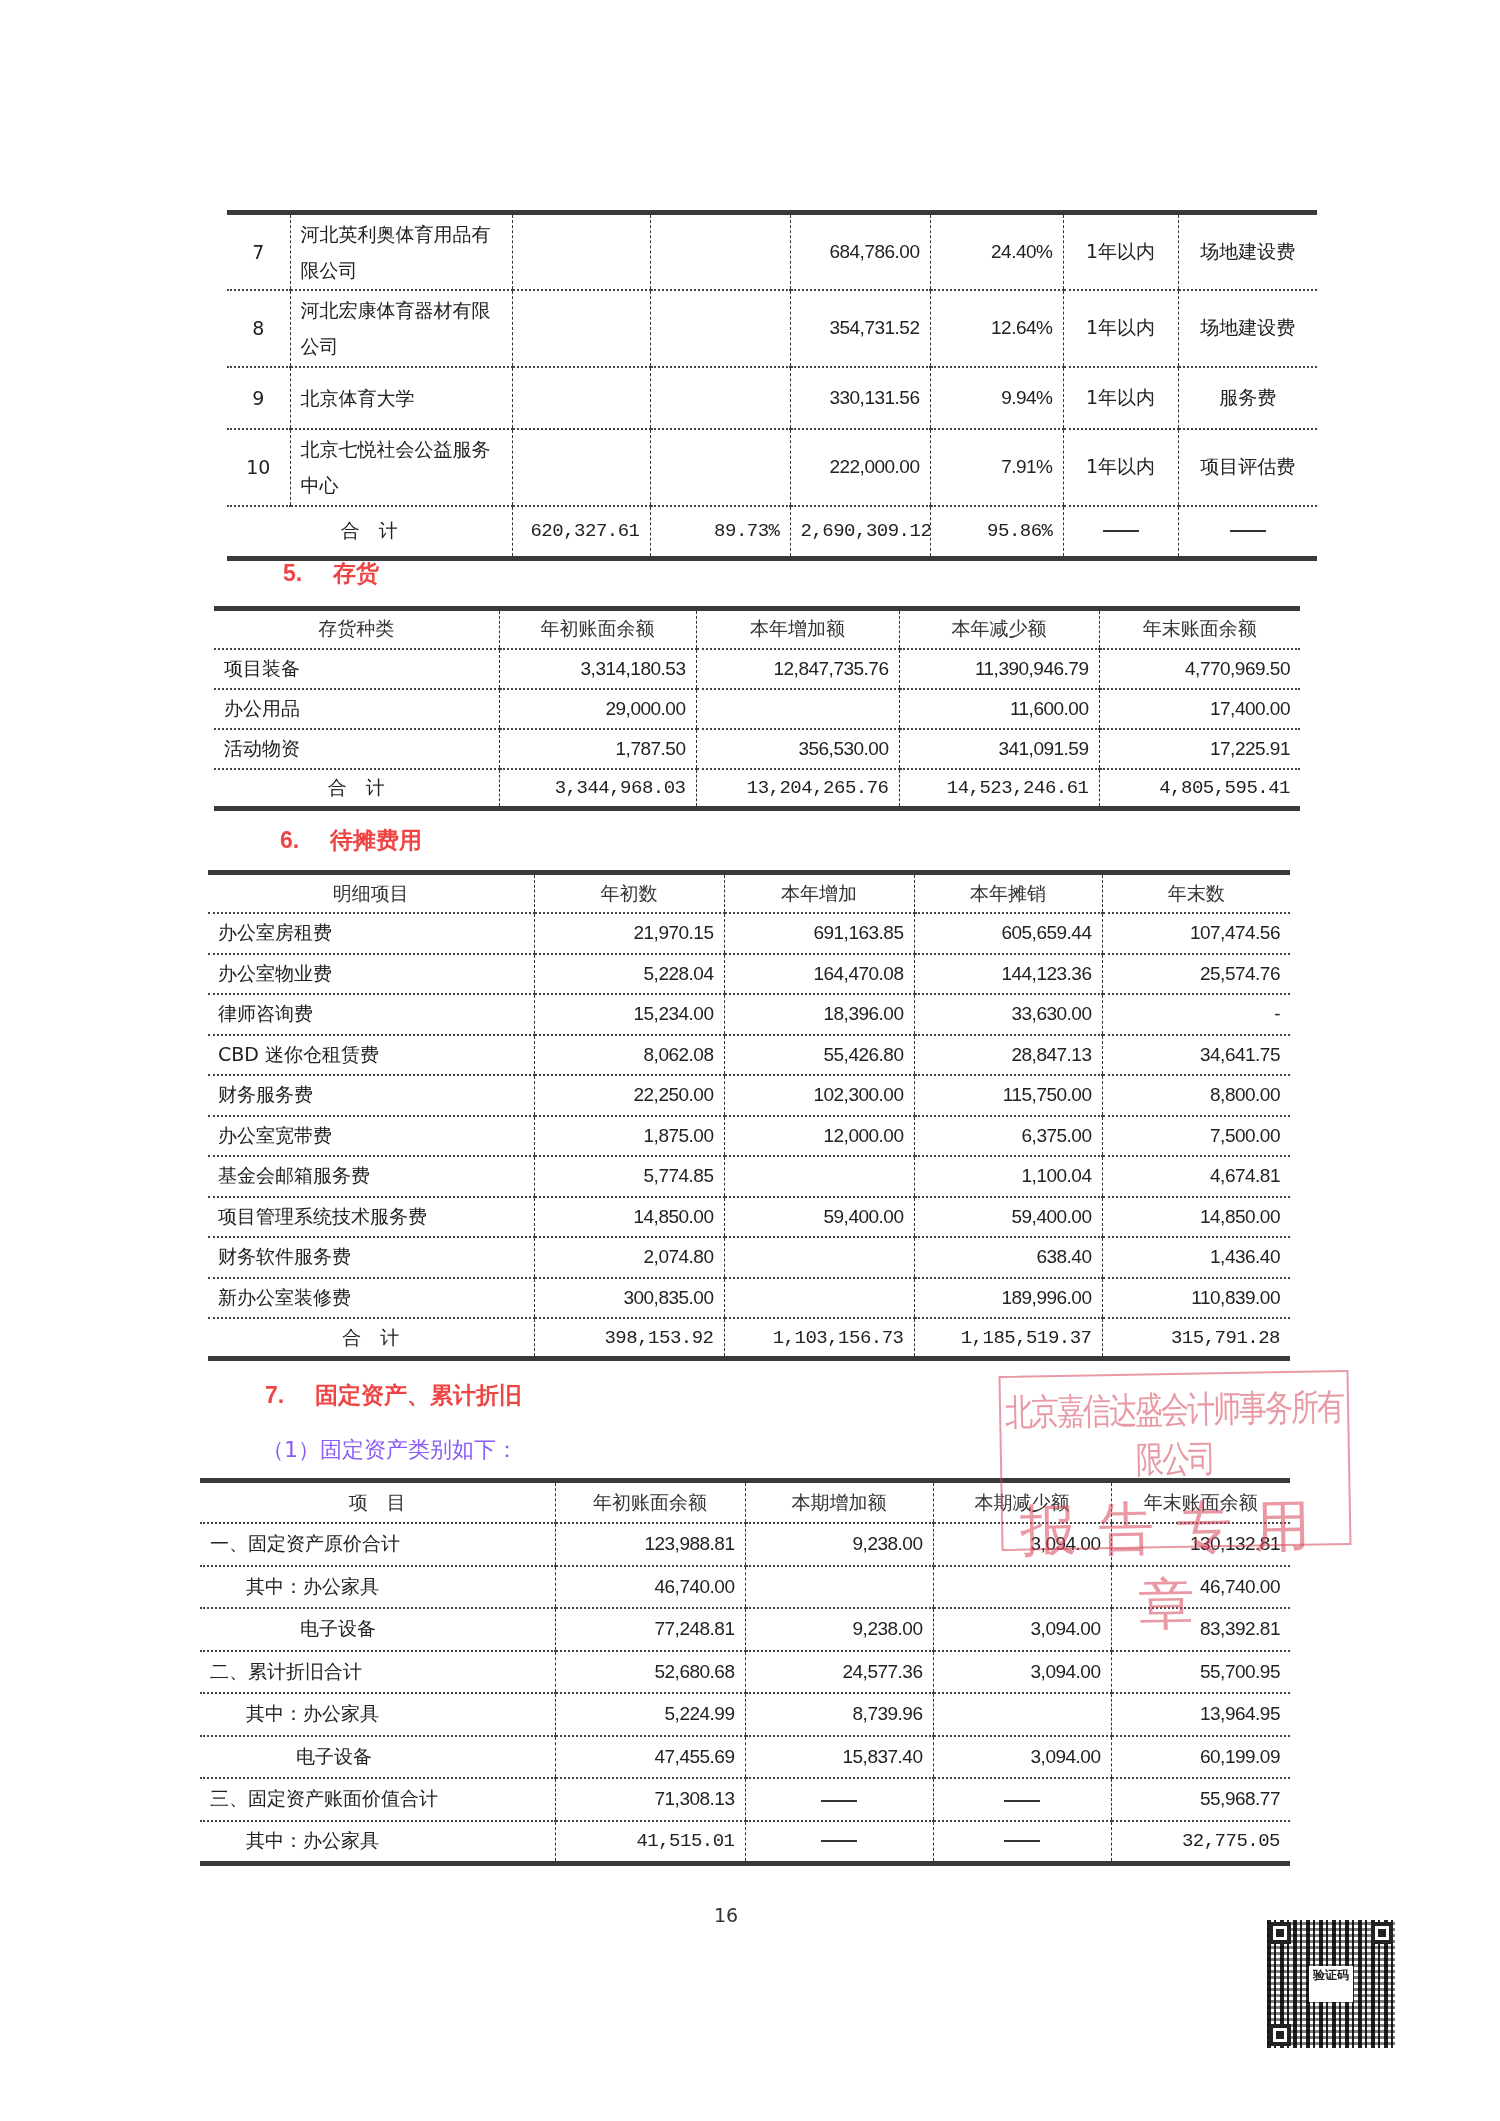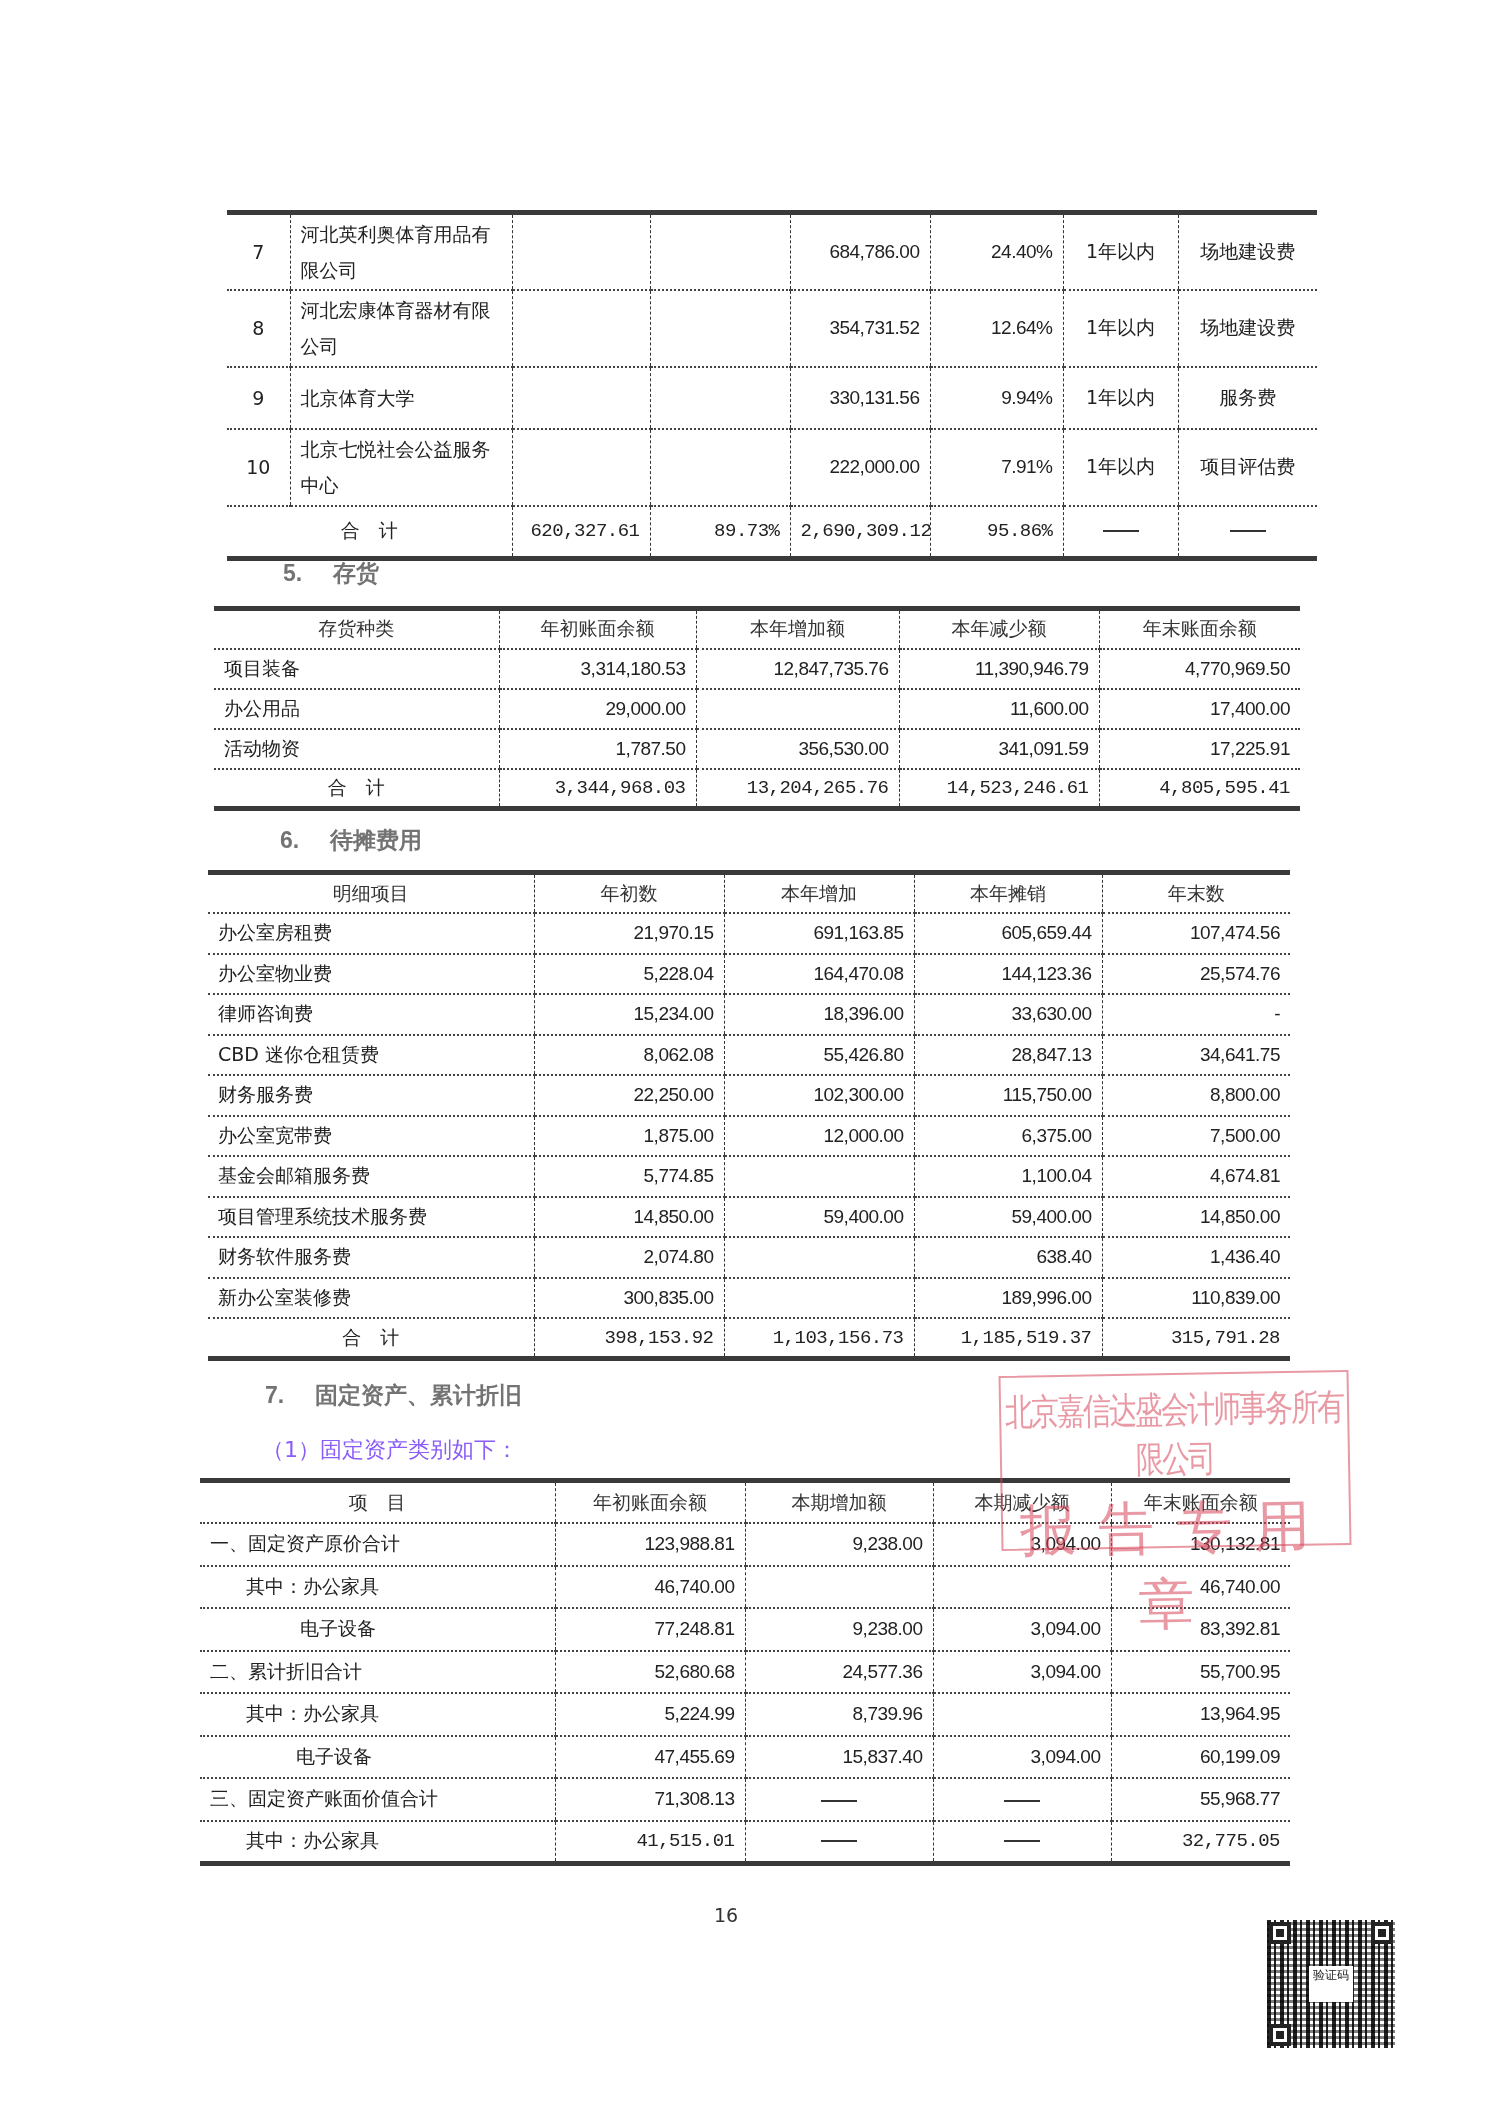--- a/index.html
+++ b/index.html
@@ -12,21 +12,21 @@
   table.fin td:first-child { border-left: none; }
   table.fin tr:first-child td { border-top: 5px solid #3a3a3a; }
   table.fin tr:last-child td { border-bottom: 5px solid #3a3a3a; font-family: Liberation Mono, monospace; }
   table.fin td.num { text-align: right; font-family: "Liberation Sans", sans-serif; font-stretch: condensed; letter-spacing: -0.5px; }
   table.fin td.c { text-align: center; }
   table.fin td.l { text-align: left; }
   table.fin td.hd { text-align: center; color: #333; }
   table.fin td.wrap { white-space: normal; line-height: 36px; }
   .dash { display: inline-block; width: 36px; height: 2px; background: #333; vertical-align: middle; }
 
-  .sec-title { position: absolute; font-size: 23px; font-weight: bold; color: #737373; }
+  .sec-title { position: absolute; font-size: 23px; font-weight: bold; color: #ef4444; }
   .sec-title .n { display: inline-block; width: 50px; font-family: "Liberation Sans", sans-serif; }
   .sub-title { position: absolute; font-size: 22px; color: #8b5cf6; }
 
   .t1 td { height: 77px; }
   .t1 tr.short td { height: 62px; }
   .t1 tr.total td { height: 53px; }
   .t5 td { height: 40px; }
   .t6 td { height: 40.5px; }
   .t7 td { height: 42.5px; }
   .ind1 { padding-left: 46px !important; }
@@ -36,21 +36,21 @@
   .stamp { position: absolute; left: 1000px; top: 1373px; width: 350px; height: 175px; border: 2px solid rgba(214,70,90,0.55); transform: rotate(-1deg); color: rgba(214,70,90,0.55); text-align: center; pointer-events: none; }
   .stamp .s1 { font-size: 28px; margin-top: 22px; letter-spacing: -2px; transform: scaleY(1.3); }
   .stamp .s2 { font-size: 56px; margin-top: 18px; letter-spacing: 22px; }
 
   .page-num { position: absolute; left: 698px; top: 1904px; font-size: 19px; color: #333; margin-left: 16px; }
   .qr { position: absolute; left: 1267px; top: 1920px; width: 128px; height: 128px; background:
       repeating-linear-gradient(90deg, #222 0 4px, #fff 4px 7px, #222 7px 9px, #fff 9px 13px),
       repeating-linear-gradient(0deg, #fff 0 3px, rgba(0,0,0,0.5) 3px 6px); background-blend-mode: multiply; }
   .qr .finder { position: absolute; width: 22px; height: 22px; border: 4px solid #222; background: #fff; }
   .qr .finder::after { content: ""; position: absolute; left: 3px; top: 3px; width: 8px; height: 8px; background: #222; }
-  .qr .center-label { position: absolute; left: 42px; top: 46px; width: 44px; height: 36px; background: #fff; font-size: 12px; line-height: 18px; text-align: center; color: #222; font-weight: normal; }
+  .qr .center-label { position: absolute; left: 42px; top: 46px; width: 44px; height: 36px; background: #fff; font-size: 12px; line-height: 18px; text-align: center; color: #222; font-weight: bold; }
 </style>
 </head>
 <body>
 
 <div class="page">
 
   <table class="fin t1" style="left:227px; top:210px; width:1090px;">
     <colgroup>
       <col style="width:63px">
         <col style="width:222px">

